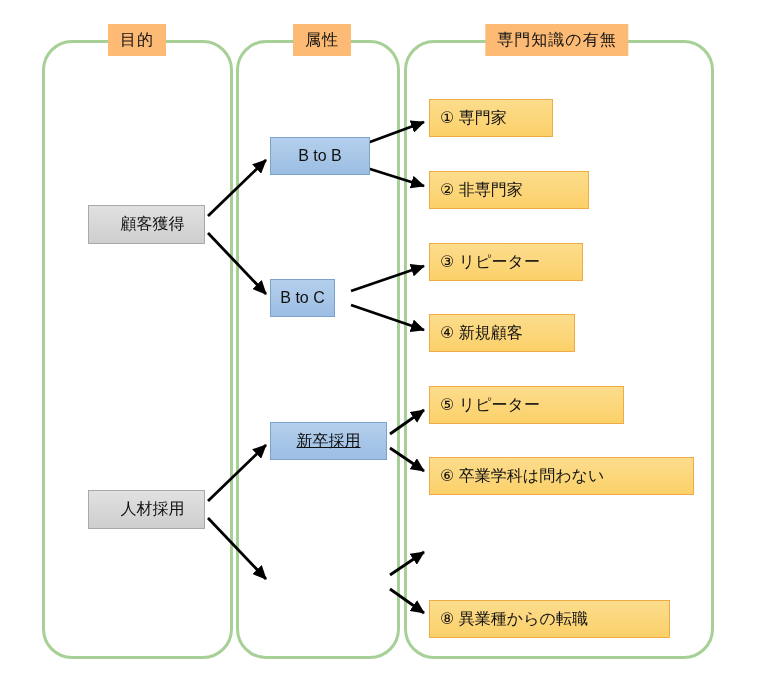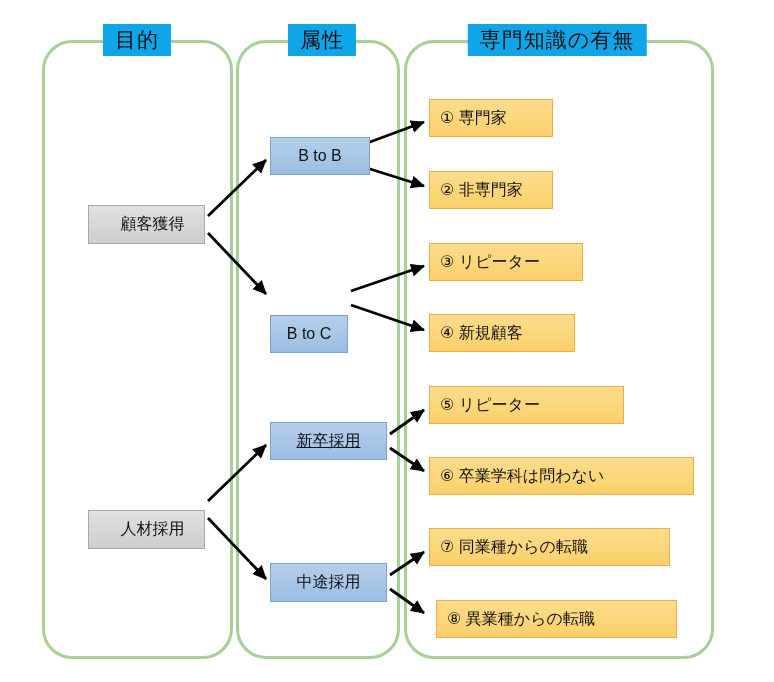--- a/index.html
+++ b/index.html
@@ -29,23 +29,23 @@
   .frame1 { left: 42px;  width: 191px; }
   .frame2 { left: 236px; width: 164px; }
   .frame3 { left: 404px; width: 310px; }
 
   
   .coltitle {
     position: absolute;
     top: 24px;
     height: 32px;
     line-height: 32px;
-    background: #0ea5e9;
+    background: #fdba74;
     padding: 0 12px;
-    font-size: 21px;
+    font-size: 16px;
     font-weight: 500;
     letter-spacing: 1px;
     transform: translateX(-50%);
     white-space: nowrap;
     z-index: 3;
   }
   .t1 { left: 137px; }
   .t2 { left: 322px; }
   .t3 { left: 557px; }
 
@@ -80,37 +80,37 @@
   }
   .node.orange {
     background: linear-gradient(#fcdd8d, #fbd069);
     border: 1px solid #f0ab45;
     justify-content: flex-start;
     padding-left: 10px;
   }
 
   
   .n-root1 { left: 88px;  top: 205px; width: 117px; height: 39px; }
-  .n-root2 { left: 88px;  top: 490px; width: 117px; height: 39px; margin-top: 20px; }
+  .n-root2 { left: 88px;  top: 490px; width: 117px; height: 39px; }
 
   
   .n-a1 { left: 270px; top: 137px; width: 100px;  height: 38px; }
-  .n-a2 { left: 270px; top: 279px; width: 78px;  height: 38px; margin-top: 36px; }
+  .n-a2 { left: 270px; top: 279px; width: 65px;  height: 38px; }
   .n-a3 { left: 270px; top: 422px; width: 117px; height: 38px; text-decoration: underline; }
   .n-a4 { left: 270px; top: 563px; width: 117px; height: 39px; }
 
   
   .n-k1 { left: 429px; top: 99px;  width: 124px; height: 38px; }
-  .n-k2 { left: 429px; top: 171px; width: 124px; height: 38px; }
+  .n-k2 { left: 429px; top: 171px; width: 160px; height: 38px; }
   .n-k3 { left: 429px; top: 243px; width: 154px; height: 38px; }
   .n-k4 { left: 429px; top: 314px; width: 146px; height: 38px; }
   .n-k5 { left: 429px; top: 386px; width: 195px; height: 38px; }
   .n-k6 { left: 429px; top: 457px; width: 265px; height: 38px; }
   .n-k7 { left: 429px; top: 528px; width: 241px; height: 38px; }
-  .n-k8 { left: 429px; top: 600px; width: 241px; height: 38px; margin-left: 7px; }
+  .n-k8 { left: 429px; top: 600px; width: 241px; height: 38px; }
 </style>
 </head>
 <body>
 
 <div class="canvas">
 
   <div class="frame frame1"></div>
   <div class="frame frame2"></div>
   <div class="frame frame3"></div>
 
@@ -139,24 +139,22 @@
       <line x1="390" y1="589" x2="424" y2="613" marker-end="url(#ah)"></line>
     </g>
   </svg>
 
   <div class="node gray n-root1">顧客獲得</div>
   <div class="node gray n-root2">人材採用</div>
 
   <div class="node blue n-a1">B to B</div>
   <div class="node blue n-a2">B to C</div>
   <div class="node blue n-a3">新卒採用</div>
-  <div class="node blue n-a4">中途採用</div>
 
   <div class="node orange n-k1">① 専門家</div>
   <div class="node orange n-k2">② 非専門家</div>
   <div class="node orange n-k3">③ リピーター</div>
   <div class="node orange n-k4">④ 新規顧客</div>
   <div class="node orange n-k5">⑤ リピーター</div>
   <div class="node orange n-k6">⑥ 卒業学科は問わない</div>
-  <div class="node orange n-k7">⑦ 同業種からの転職</div>
   <div class="node orange n-k8">⑧ 異業種からの転職</div>
 
 </div>
 
 </body></html>

